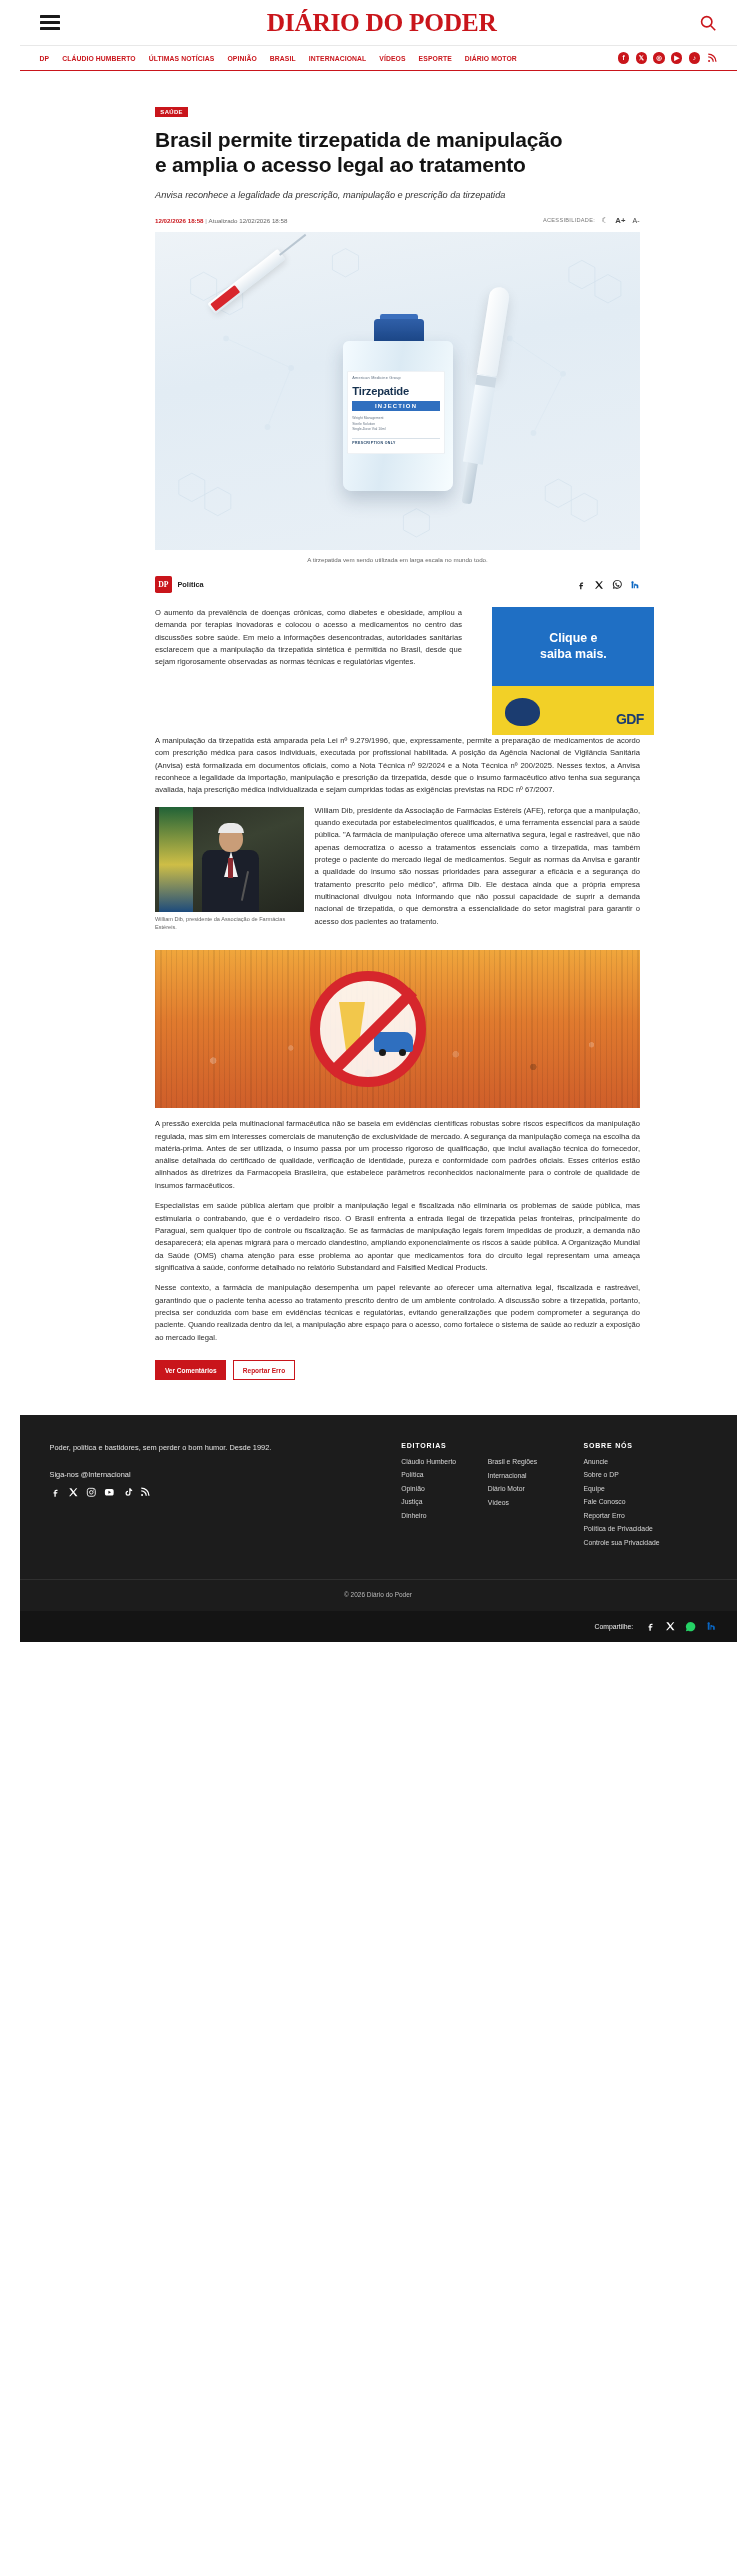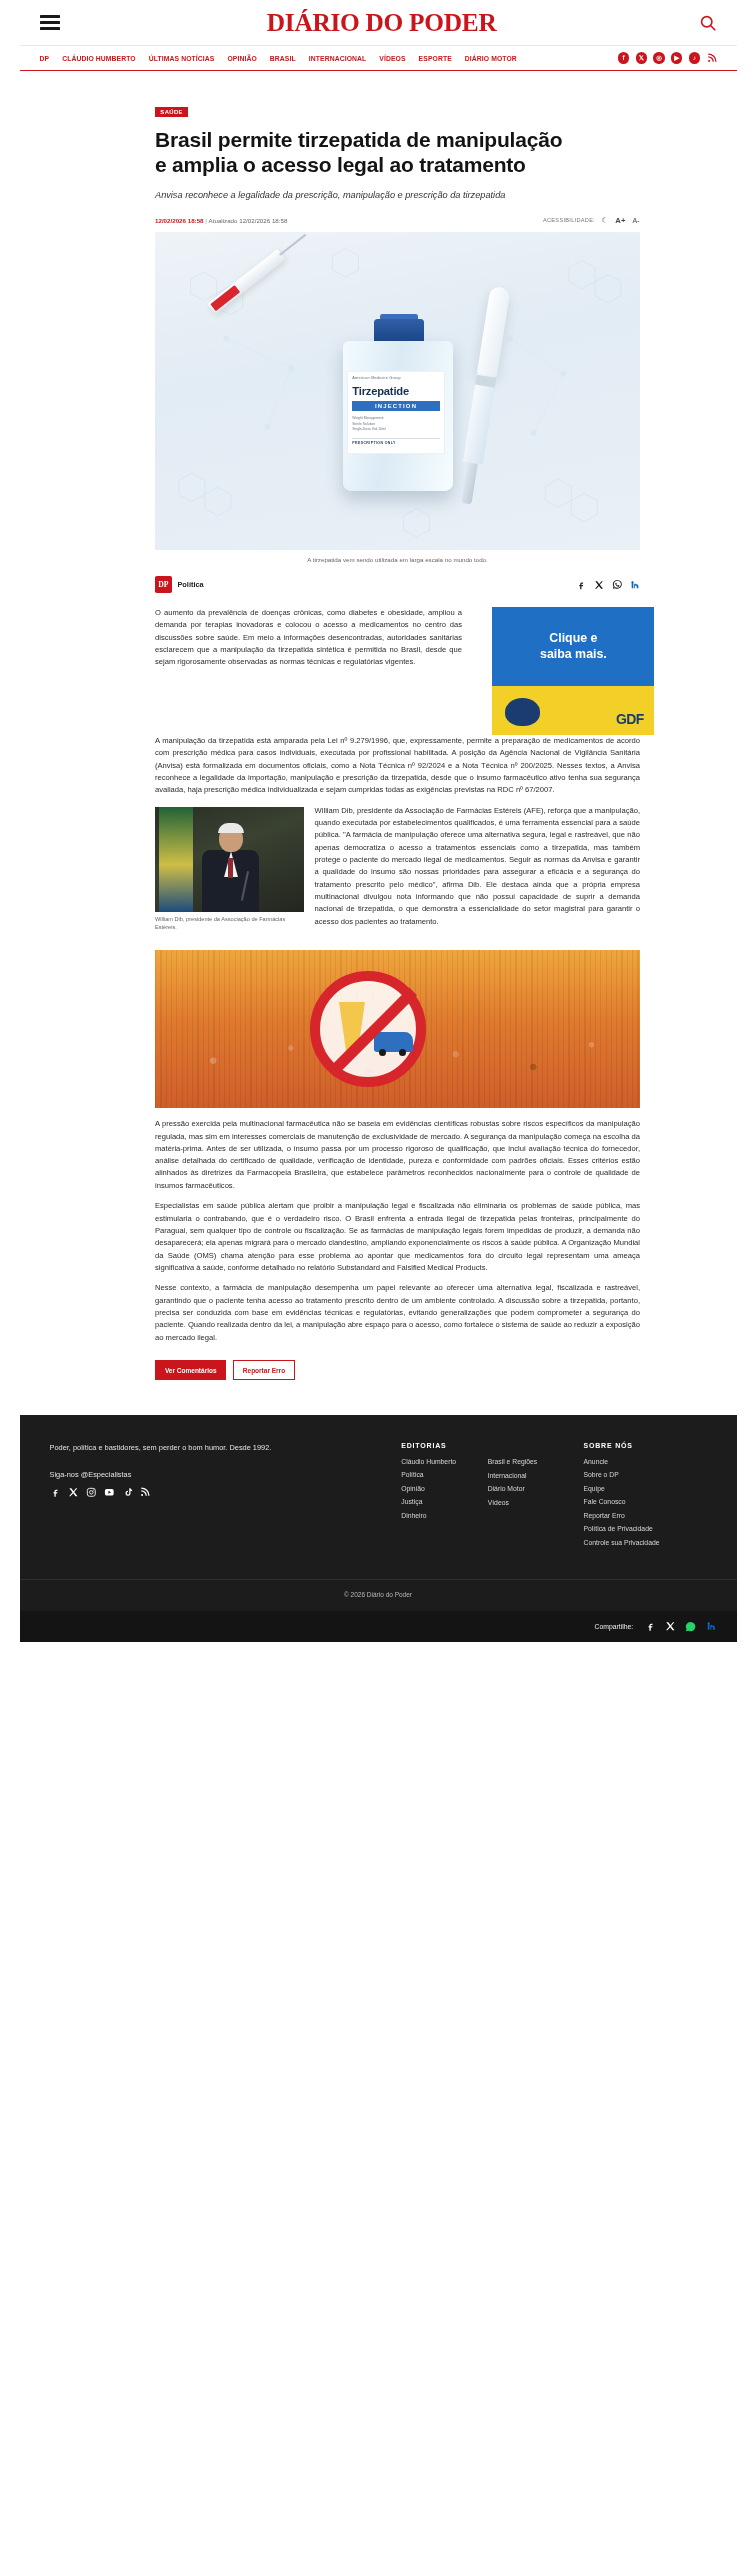--- a/index.html
+++ b/index.html
@@ -593,21 +593,21 @@
         <div class="btn ghost">Reportar Erro</div>
       </div>
 
     </div>
   </div>
 
   <div class="footer">
     <div class="footer-inner">
       <div class="f-left">
         <div class="f-tag">Poder, política e bastidores, sem perder o bom humor. Desde 1992.</div>
-        <div class="f-follow">Siga-nos @Especialistas</div>
+        <div class="f-follow">Siga-nos @Internacional</div>
         <div class="f-social">
           <span>
               <svg width="10.6" height="10.6" viewBox="0 0 24 24" fill="#fff">
                 <path d="M14 9h3V6h-3c-2.2 0-4 1.8-4 4v2H8v3h2v7h3v-7h3l1-3h-4v-2c0-.6.4-1 1-1z"></path>
               </svg>
             </span>
           <span>
               <svg width="10.6" height="10.6" viewBox="0 0 24 24" fill="#fff">
                 <path d="M3 3h4.5l5 6.5L18 3h3l-7 8.6L21.5 21H17l-5.2-6.8L5.5 21h-3l7.6-9.2z"></path>
               </svg>

